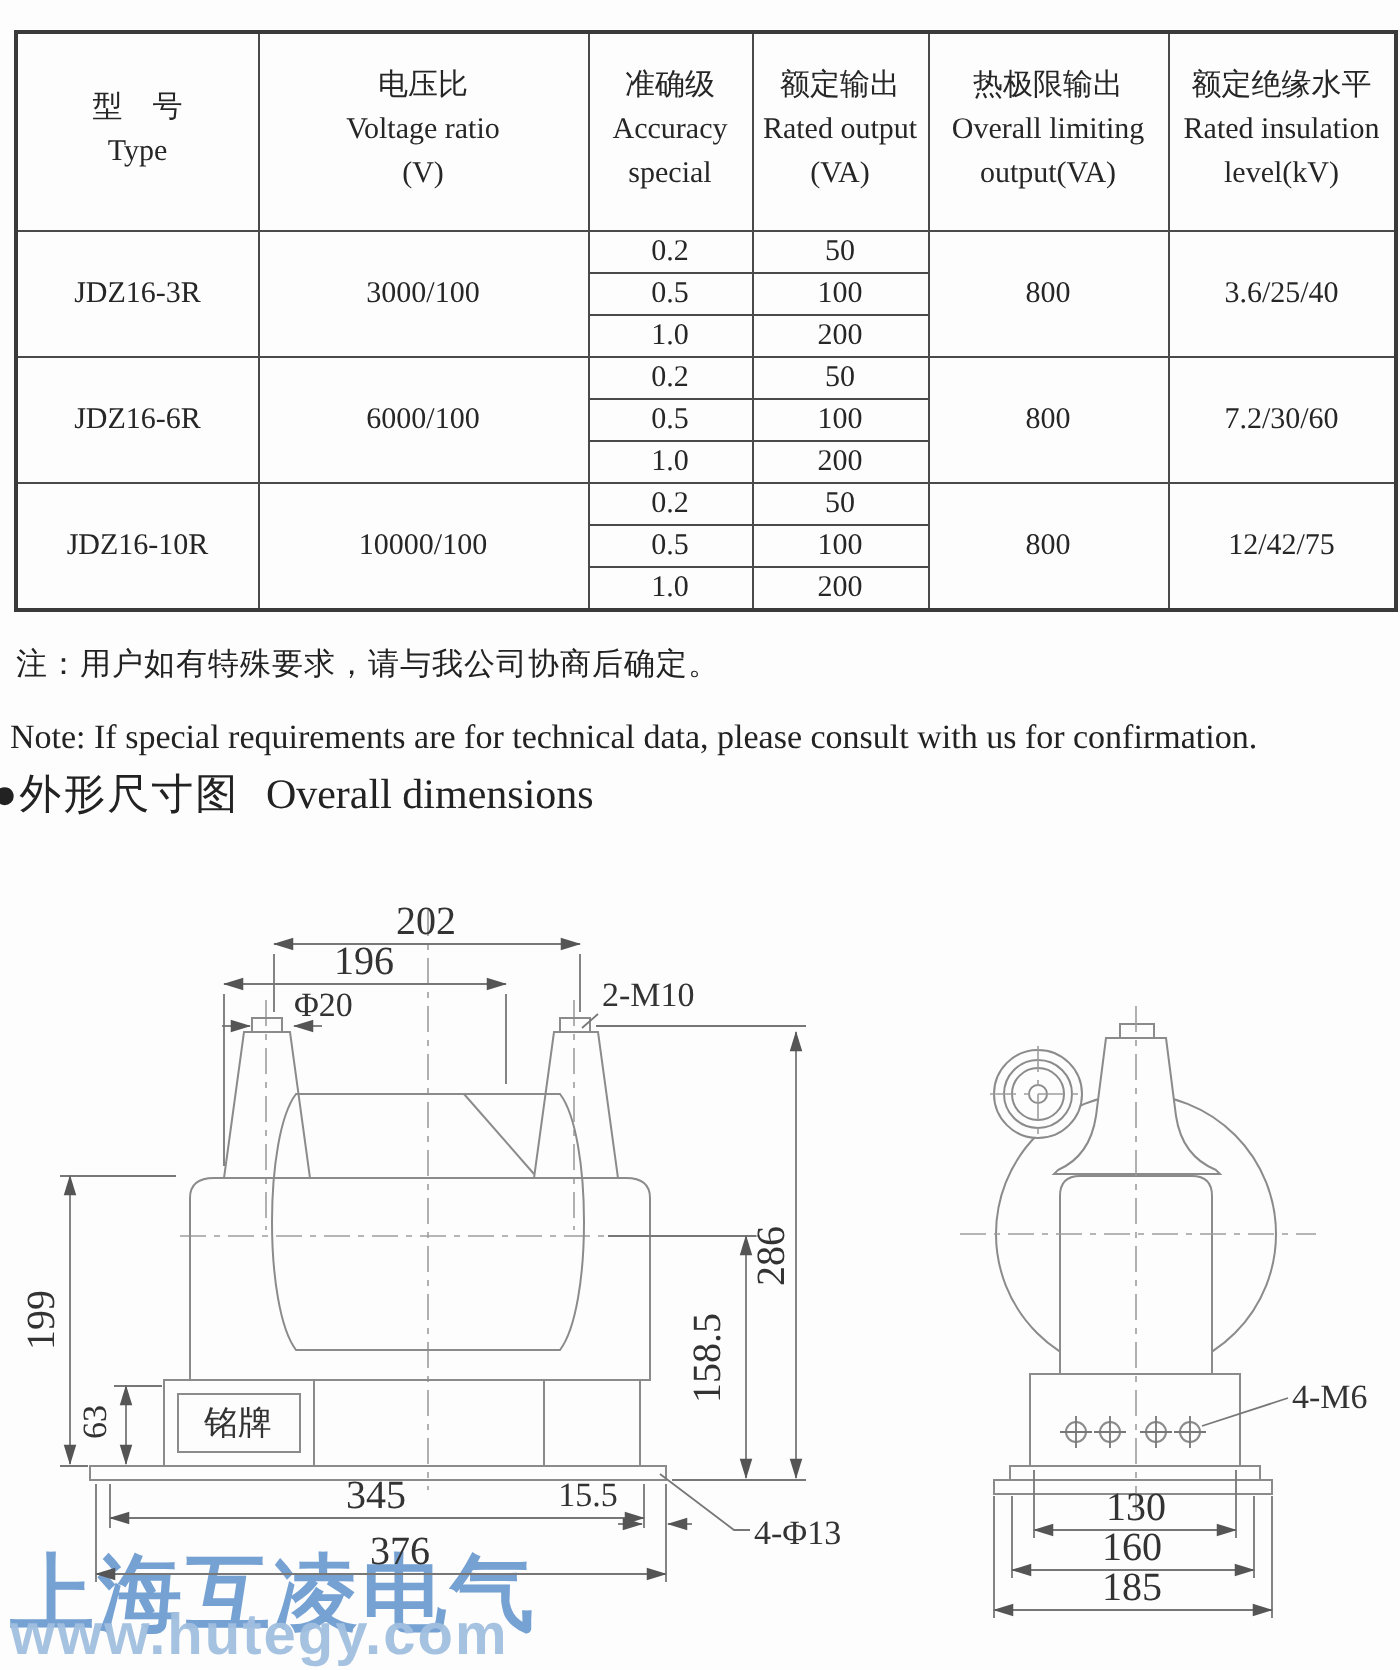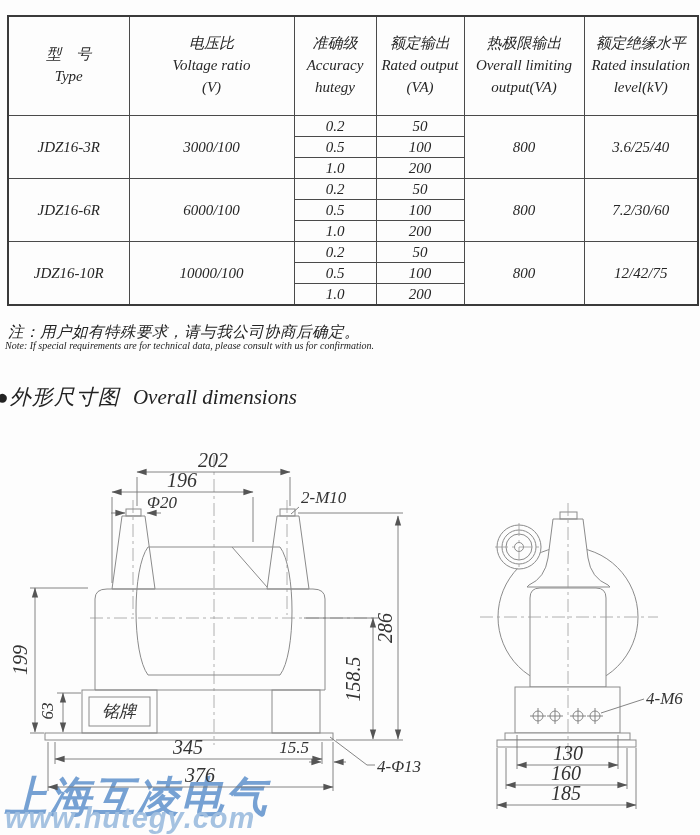--- a/index.html
+++ b/index.html
@@ -1,31 +1,31 @@
 <!DOCTYPE html>
 <html><head>
 <meta charset="utf-8">
 <style>
   html,body{margin:0;padding:0;}
   body{background:#ffffff;}
   .page{position:relative;width:700px;height:835px;background:#fdfdfd;overflow:hidden;
-        font-family:"Liberation Serif", serif;color:#222;font-style:italic;}
+        font-family:"Liberation Serif", serif;color:#222;}
 
   
   table.spec{position:absolute;top:15px;left:7px;border-collapse:collapse;table-layout:fixed;
              width:690px;border:2px solid #3a3a3a;}
   table.spec td{border:1px solid #4a4a4a;text-align:center;vertical-align:middle;
                 padding:0;font-size:15px;color:#262626;}
   table.spec tr.hdr td{height:98px;line-height:1.45;}
   table.spec tr.r td{height:20px;}
   .hl{display:block;}
 
   
   .note-zh{position:absolute;top:322px;left:8px;font-size:15.5px;letter-spacing:.5px;text-align:right;}
-  .note-en{position:absolute;top:340px;left:5px;font-size:10px;}
+  .note-en{position:absolute;top:359px;left:5px;font-size:17px;}
   .sect{position:absolute;top:383px;left:-4px;font-size:21px;white-space:nowrap;}
   .sect .zh{letter-spacing:1px;}
   .sect .en{margin-left:8px;text-align:right;}
 
   
   .wm1{position:absolute;top:769px;left:5px;font-family:"Liberation Sans",sans-serif;
        font-weight:bold;font-size:42px;letter-spacing:2px;color:rgba(88,140,201,0.82);z-index:1;}
   .wm2{position:absolute;top:802px;left:5px;font-family:"Liberation Sans",sans-serif;
        font-weight:bold;font-size:29px;letter-spacing:1px;color:rgba(160,191,223,0.95);z-index:1;}
 
@@ -59,21 +59,21 @@
           <span class="hl">Type</span>
         </td>
         <td>
           <span class="hl">电压比</span>
           <span class="hl">Voltage ratio</span>
           <span class="hl">(V)</span>
         </td>
         <td>
           <span class="hl">准确级</span>
           <span class="hl">Accuracy</span>
-          <span class="hl">hutegy</span>
+          <span class="hl">special</span>
         </td>
         <td>
           <span class="hl">额定输出</span>
           <span class="hl">Rated output</span>
           <span class="hl">(VA)</span>
         </td>
         <td>
           <span class="hl">热极限输出</span>
           <span class="hl">Overall limiting</span>
           <span class="hl">output(VA)</span>

